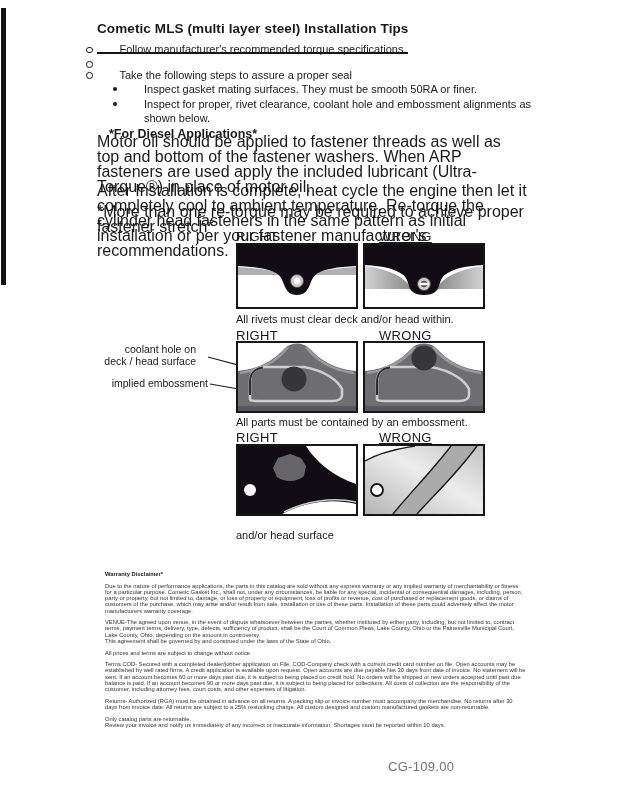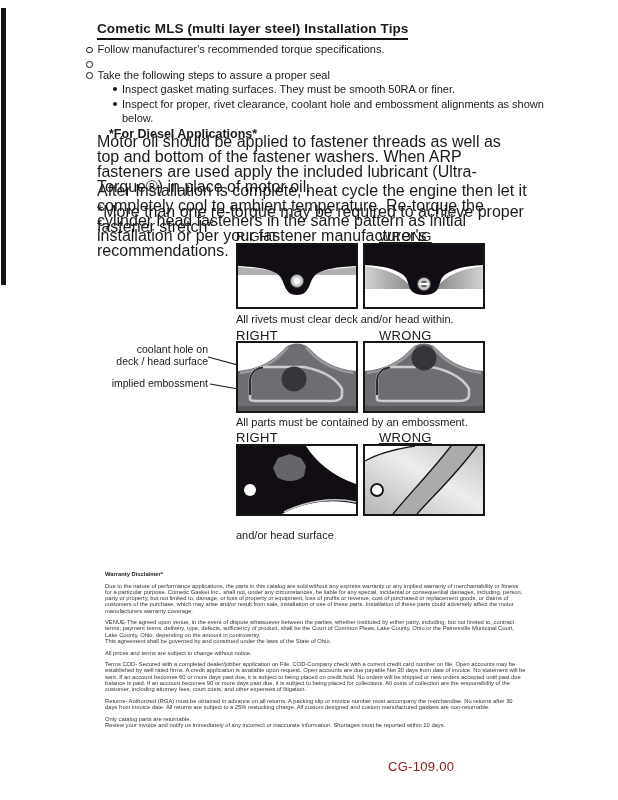--- a/index.html
+++ b/index.html
@@ -6,25 +6,25 @@
   body{
     width:618px;height:800px;background:#ffffff;position:relative;overflow:hidden;
     font-family:"Liberation Sans",sans-serif;color:#1a1a1a;
     -webkit-text-size-adjust:none;
   }
   .edge-bar{position:absolute;left:1px;top:8px;width:5px;height:277px;background:#141414;}
 
   .title{
     position:absolute;left:97px;top:21px;margin:0;
     font-size:13.5px;font-weight:bold;letter-spacing:.1px;
-    border-bottom:2px solid #151515;padding-bottom:2px;display:inline-block;
+    border-bottom:2px solid #151515;padding-bottom:16px;display:inline-block;
   }
 
   .bullets{position:absolute;left:86px;top:42px;width:460px;list-style:none;margin:0;padding:0;}
-  .bullets li{display:flex;align-items:flex-start;line-height:14.5px;font-size:11px;}
+  .bullets li{display:flex;align-items:flex-start;line-height:14.5px;font-size:11px;gap:22px;}
   .bullets li.sub{padding-left:27px;}
   .mk{flex:0 0 auto;width:4.5px;height:4.5px;margin:4.5px 5px 0 0;border-radius:50%;}
   .mk-o{border:1.1px solid #1a1a1a;}
   .mk-f{background:#1a1a1a;width:4px;height:4px;margin-top:5px;}
 
   .diesel-h{position:absolute;left:97px;top:115px;margin:12px;font-size:12.5px;font-weight:bold;}
   .para{position:absolute;left:97px;width:430px;font-size:16px;line-height:15px;margin:0;}
   .p1{top:134px;}
   .p2{top:183px;}
   .note{top:204px;}
@@ -33,31 +33,31 @@
   .lab-r{left:236px;} .lab-w{left:379px;text-decoration:underline;}
   .row1-lab{top:229px;} .row2-lab{top:328px;} .row3-lab{top:430px;}
 
   .dbox{position:absolute;width:118px;border:2px solid #161616;background:#fff;line-height:0;}
   .box1{height:62px;top:243px;} .box2{height:68px;top:341px;} .box3{height:68px;top:444px;}
   .bxl{left:236px;} .bxr{left:363px;}
 
   .caption{position:absolute;left:236px;font-size:11px;line-height:13px;margin:0;width:270px;}
   .cap1{top:313px;} .cap2{top:416px;} .cap3{top:516px;}
 
-  .side-labels{position:absolute;left:104px;top:344px;width:104px;text-align:right;
+  .side-labels{position:absolute;left:92px;top:344px;width:104px;text-align:right;
     font-size:10.5px;line-height:11.5px;}
   .side-gasket{position:absolute;left:104px;top:378px;width:104px;text-align:right;font-size:10.5px;line-height:11.5px;}
   .leader-svg{position:absolute;left:200px;top:350px;pointer-events:none;}
 
   .disclaimer{position:absolute;left:105px;top:571px;width:421px;font-size:5.8px;line-height:6.2px;color:#333;}
   .disclaimer .hd{font-weight:bold;margin:0;color:#222;}
   .disclaimer p{margin:0;}
   .disclaimer p.gap{margin-top:5.5px;}
 
-  .footer{position:absolute;left:388px;top:759px;font-size:13px;letter-spacing:.3px;color:#7f1d1d;}
+  .footer{position:absolute;left:388px;top:759px;font-size:13px;letter-spacing:.3px;color:#737373;}
 </style>
 </head>
 <body>
 
 <div class="edge-bar"></div>
 
 <h1 class="title">Cometic MLS (multi layer steel) Installation Tips</h1>
 
 <ul class="bullets">
   <li>

